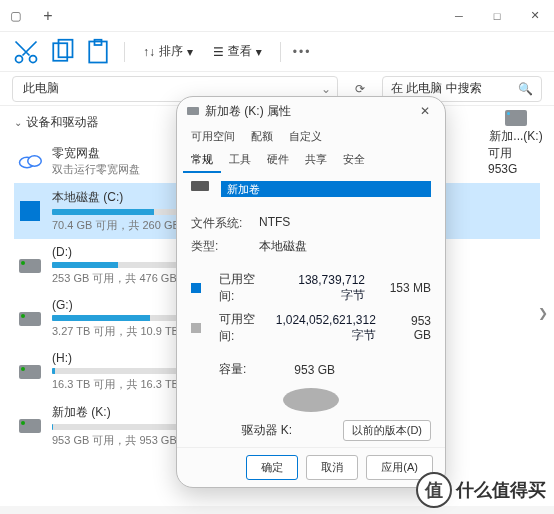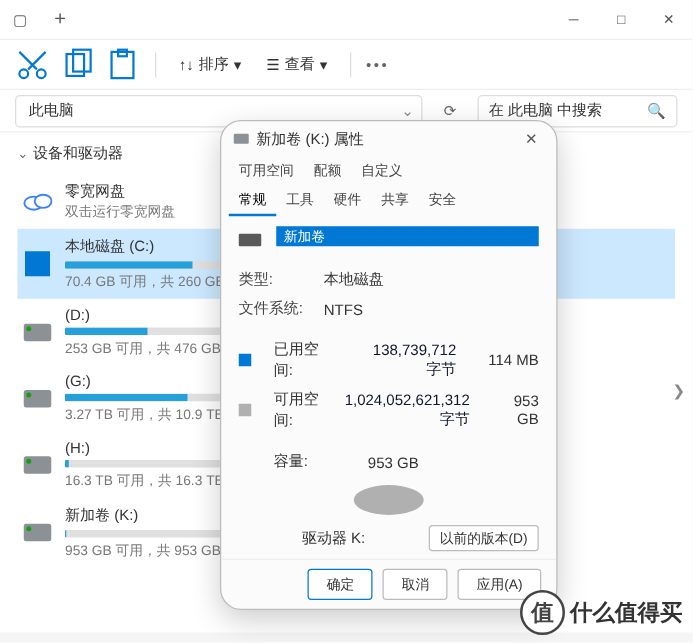--- a/index.html
+++ b/index.html
@@ -57,21 +57,21 @@
 
 
 .dialog{position:absolute;left:176px;top:96px;width:270px;height:392px;background:#fbfbfb;border:1px solid #bbb;border-radius:17px;box-shadow:0 8px 24px rgba(0,0,0,.2);display:flex;flex-direction:column}
 .dlg-title{height:28px;display:flex;align-items:center;padding:0 10px;justify-content:space-between}
 .dlg-title-left{display:flex;align-items:center;gap:6px}
 .dlg-close{width:20px;height:20px;display:flex;align-items:center;justify-content:center;color:#555}
 .dlg-tabs{display:flex;flex-wrap:wrap;padding:0 6px}
 .dlg-tab{padding:4px 8px;font-size:11px;color:#444}
 .dlg-tab.active{border-bottom:2px solid #0078d4;color:#000}
 .dlg-body{flex:1;padding:8px 14px;display:flex;flex-direction:column;gap:6px;overflow:hidden}
-.row{display:flex;align-items:flex-end;gap:12px;font-size:11px}
+.row{display:flex;align-items:flex-start;gap:12px;font-size:11px}
 .row .label{width:56px;color:#444}
 .row .value{flex:1;color:#333}
 .name-input{flex:1;background:#0078d4;color:#fff;padding:2px 6px;border:none;outline:none;font-size:11px}
 .name-underline{height:1px;background:#0078d4;margin-top:-4px;margin-left:30px;margin-right:0}
 .hr{height:1px;background:#e6e6e6;margin:2px 0}
 .space-row{display:flex;align-items:center;gap:18px;font-size:11px}
 .sq{width:10px;height:10px;flex:none}
 .sq.blue{background:#0078d4}
 .sq.gray{background:#b0b0b0}
 .space-label{width:50px}
@@ -223,20 +223,27 @@
         <div class="drive-name">新加卷 (K:)</div>
         <div class="drive-bar">
             <div class="drive-fill" style="width:1%"></div>
           </div>
         <div class="drive-sub">953 GB 可用，共 953 GB</div>
       </div>
     </div>
 
   </div>
 
+  <div class="right-pane">
+    <div class="right-item">
+      <div class="right-hdd"></div>
+      <span>新加...(K:)</span>
+      <span>可用 953G</span>
+    </div>
+  </div>
   <div class="nav-chev">❯</div>
 </div>
 
 <div class="dialog">
   <div class="dlg-title">
     <div class="dlg-title-left">
       <span style="width:12px;height:8px;background:#8c9196;display:inline-block;border-radius:1px"></span>
       <span>新加卷 (K:) 属性</span>
     </div>
     <div class="dlg-close">✕</div>
@@ -255,33 +262,33 @@
   </div>
 
   <div class="dlg-body">
     <div class="row">
       <span style="width:18px;height:10px;background:#595959;display:inline-block;border-radius:1px"></span>
       <input class="name-input" value="新加卷" style="">
     </div>
     <div class="name-underline"></div>
     <div class="hr"></div>
     <div class="row">
+      <span class="label">文件系统:</span>
+      <span class="value">NTFS</span>
+    </div>
+    <div class="row">
       <span class="label">类型:</span>
       <span class="value">本地磁盘</span>
-    </div>
-    <div class="row">
-      <span class="label">文件系统:</span>
-      <span class="value">NTFS</span>
     </div>
     <div class="hr"></div>
     <div class="space-row">
       <div class="sq blue"></div>
       <span class="space-label">已用空间:</span>
       <span class="space-bytes">138,739,712 字节</span>
-      <span class="space-sz">114 MB</span>
+      <span class="space-sz">153 MB</span>
     </div>
     <div class="space-row">
       <div class="sq gray"></div>
       <span class="space-label">可用空间:</span>
       <span class="space-bytes">1,024,052,621,312 字节</span>
       <span class="space-sz">953 GB</span>
     </div>
     <div class="hr"></div>
     <div class="space-row">
       <div style="width:10px"></div>

